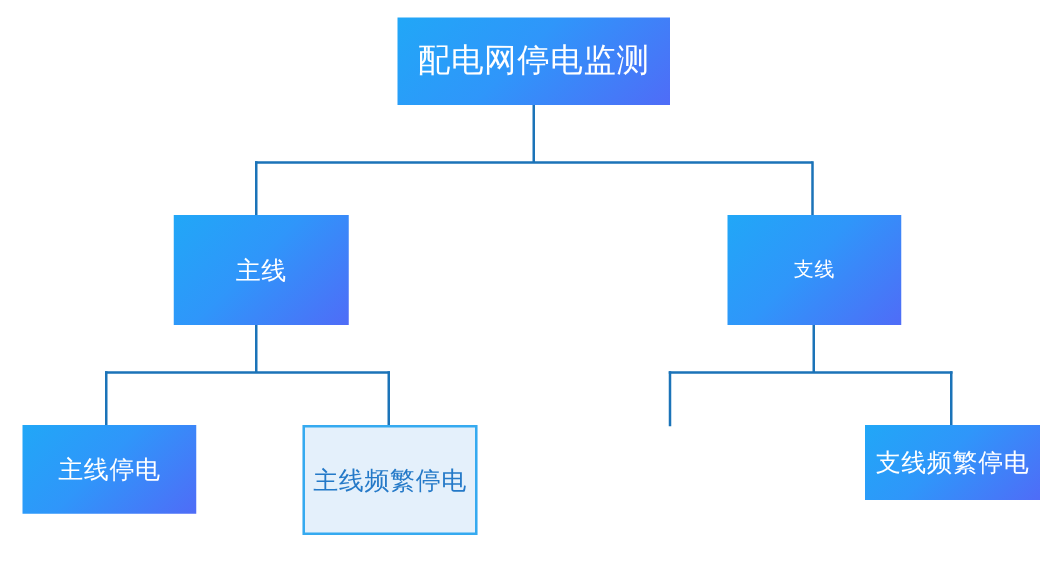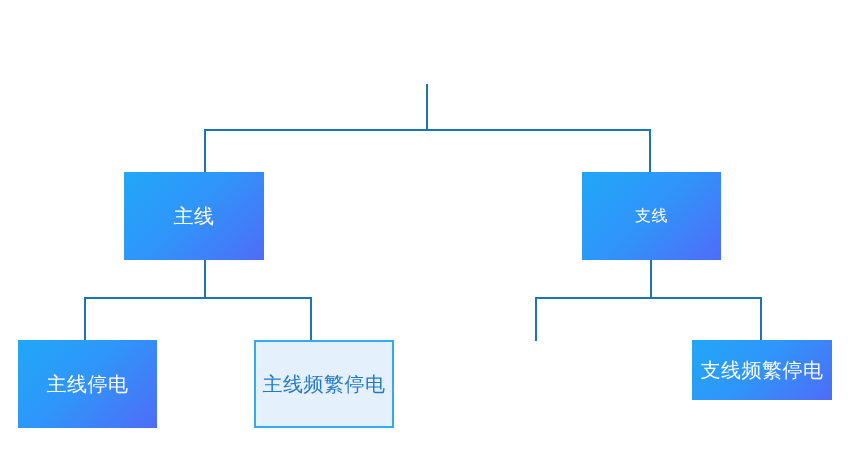--- a/index.html
+++ b/index.html
@@ -53,36 +53,35 @@
   .node-label {
     display: block;
   }
 
   
   #node-root {
     left: 318px;  top: 14px;  width: 218px; height: 70px;
     font-size: 26px;
   }
   #node-main-line {
-    left: 124px; top: 172px; width: 140px; height: 88px;
+    left: 139px; top: 172px; width: 140px; height: 88px;
     font-size: 20px;
   }
   #node-branch-line {
     left: 582px; top: 172px; width: 139px; height: 88px;
     font-size: 16px;
   }
   #node-main-outage {
-    left: 18px;  top: 340px; width: 139px; height: 88px;
+    left: 18px;  top: 340px; width: 139px; height: 71px;
     font-size: 20px;
     font-family: Liberation Serif, serif;
   }
   #node-main-frequent-outage {
     left: 242px; top: 340px; width: 140px; height: 88px;
     font-size: 20px;
-    margin-left: 12px;
   }
   #node-branch-outage {
     left: 474px; top: 340px; width: 136px; height: 88px;
     font-size: 20px;
   }
   #node-branch-frequent-outage {
     left: 692px; top: 340px; width: 140px; height: 60px;
     font-size: 20px;
   }
 
@@ -115,20 +114,23 @@
   <div class="conn v" id="conn-main-down"></div>
   <div class="conn h" id="conn-main-bar"></div>
   <div class="conn v" id="conn-main-left"></div>
   <div class="conn v" id="conn-main-right"></div>
 
   <div class="conn v" id="conn-branch-down"></div>
   <div class="conn h" id="conn-branch-bar"></div>
   <div class="conn v" id="conn-branch-left"></div>
   <div class="conn v" id="conn-branch-right"></div>
 
+  <div class="node filled" id="node-root">
+    <span class="node-label">配电网停电监测</span>
+  </div>
 
   <div class="node filled" id="node-main-line">
     <span class="node-label">主线</span>
   </div>
 
   <div class="node filled" id="node-branch-line">
     <span class="node-label">支线</span>
   </div>
 
   <div class="node filled" id="node-main-outage">

